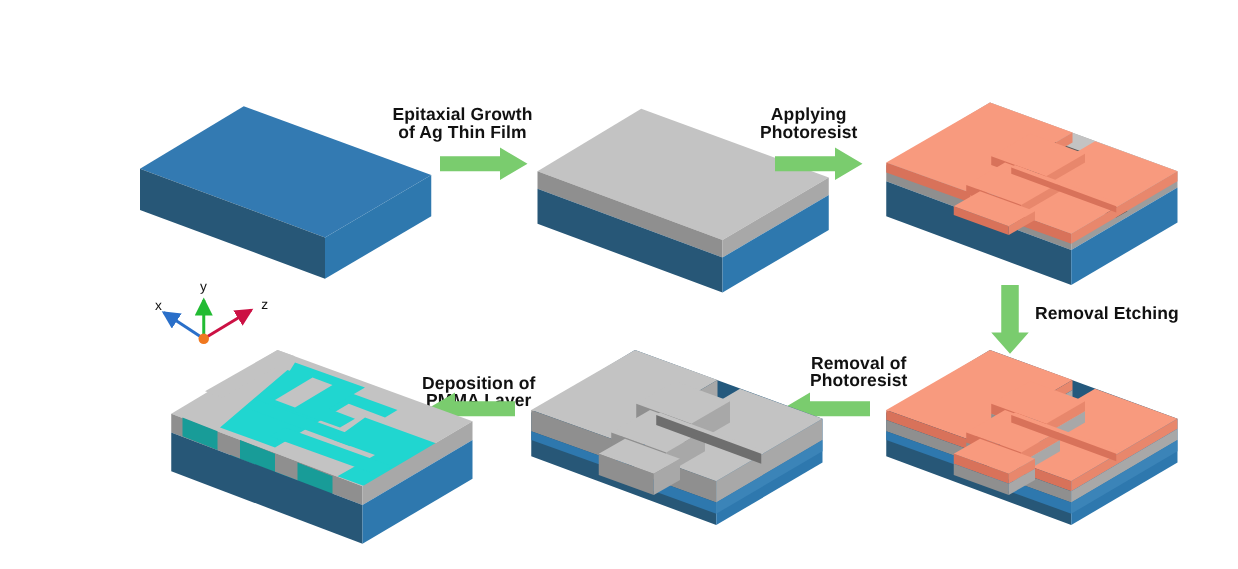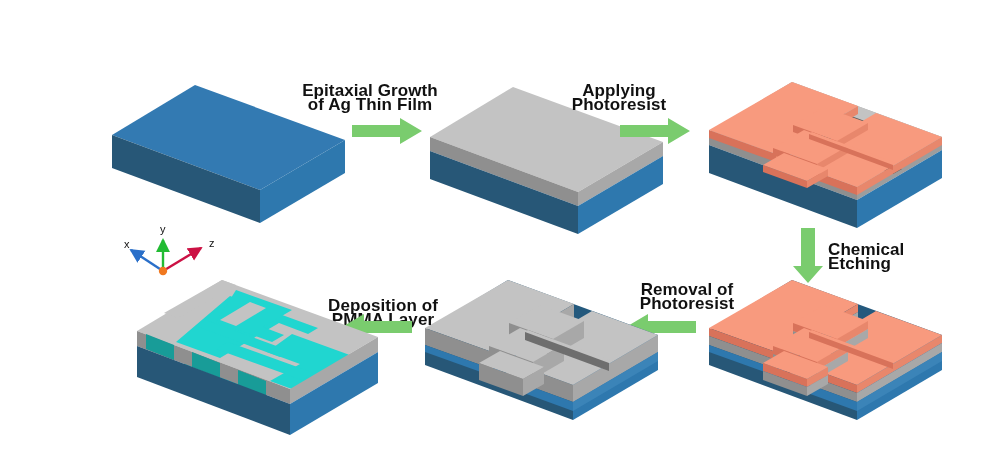--- a/index.html
+++ b/index.html
@@ -20,21 +20,21 @@
     width: 990px;
     height: 455px;
   }
   .panel {
     position: absolute;
   }
   .step-label {
     position: absolute;
     text-align: center;
     font-family: "Liberation Sans", sans-serif;
-    font-size: 17px;
+    font-size: 14px;
     font-weight: bold;
     color: #111111;
     line-height: 14px;
     white-space: pre-line;
     letter-spacing: 0.1px;
   }
   svg { display: block; overflow: visible; }
   .axis-label {
     font-family: "Liberation Sans", sans-serif;
     font-size: 11px;
@@ -74,21 +74,21 @@
       <polygon points="2,55 150,110 150,124 2,69" fill="#8f8f8f"></polygon>
 
       <polygon points="150,110 235,60 235,74 150,124" fill="#a8a8a8"></polygon>
 
       <polygon points="2,69 150,124 150,152 2,97" fill="#275777"></polygon>
 
       <polygon points="150,124 235,74 235,102 150,152" fill="#2e78ae"></polygon>
     </svg>
   </div>
 
-  <div class="step-label" style="left:564px; top:84px; width:110px;text-align:center;">Applying
+  <div class="step-label" style="left:592px; top:84px; width:110px;text-align:center;">Applying
 Photoresist</div>
   <div class="panel" style="left:620px; top:118px;">
     <svg width="72" height="28" viewBox="0 0 72 28">
       <polygon points="0,7 48,7 48,0 70,13 48,26 48,19 0,19" fill="#7acc6e"></polygon>
     </svg>
   </div>
 
   <div class="panel" style="left:706px; top:76px;">
     <svg width="260" height="170" viewBox="0 0 260 170">
       <defs>
@@ -144,21 +144,21 @@
         <polygon points="101,105 122,93 122,100 101,112" fill="#e8876c"></polygon>
       </g>
     </svg>
   </div>
 
   <div class="panel" style="left:793px; top:228px;">
     <svg width="32" height="56" viewBox="0 0 32 56">
       <polygon points="8,0 22,0 22,38 30,38 15,55 0,38 8,38" fill="#7acc6e"></polygon>
     </svg>
   </div>
-  <div class="step-label" style="left:828px; top:243px; width:120px; text-align:left;">Chemical Etching</div>
+  <div class="step-label" style="left:828px; top:243px; width:120px; text-align:left;">Removal Etching</div>
 
   <div class="panel" style="left:702px; top:272px;">
     <svg width="270" height="180" viewBox="0 0 270 180">
 
       <polygon points="90,8 240,63 155,113 7,58" fill="#24597d"></polygon>
       <polygon points="7,58 155,113 155,148 7,93" fill="#275777"></polygon>
       <polygon points="155,113 240,63 240,98 155,148" fill="#2e78ae"></polygon>
 
       <g>
         <polygon points="90,8 156,32 74,80 7,56" fill="#f89a7e"></polygon>

